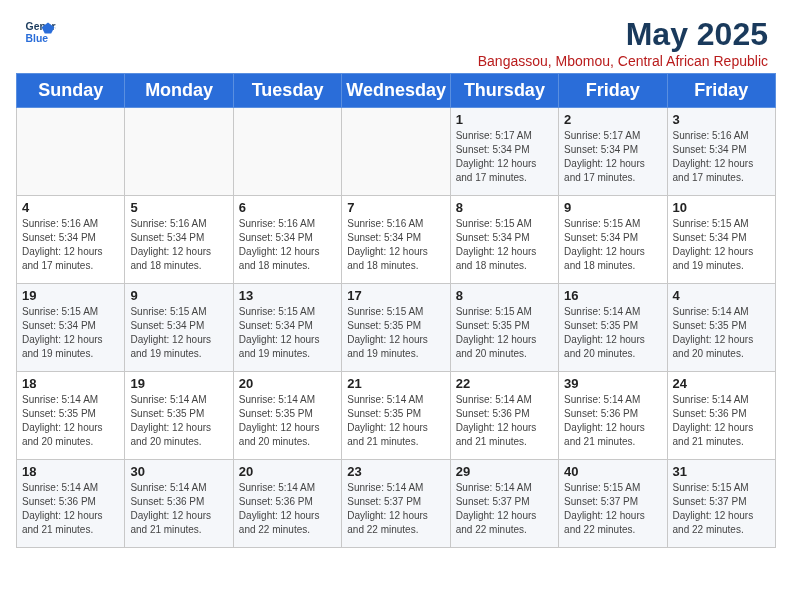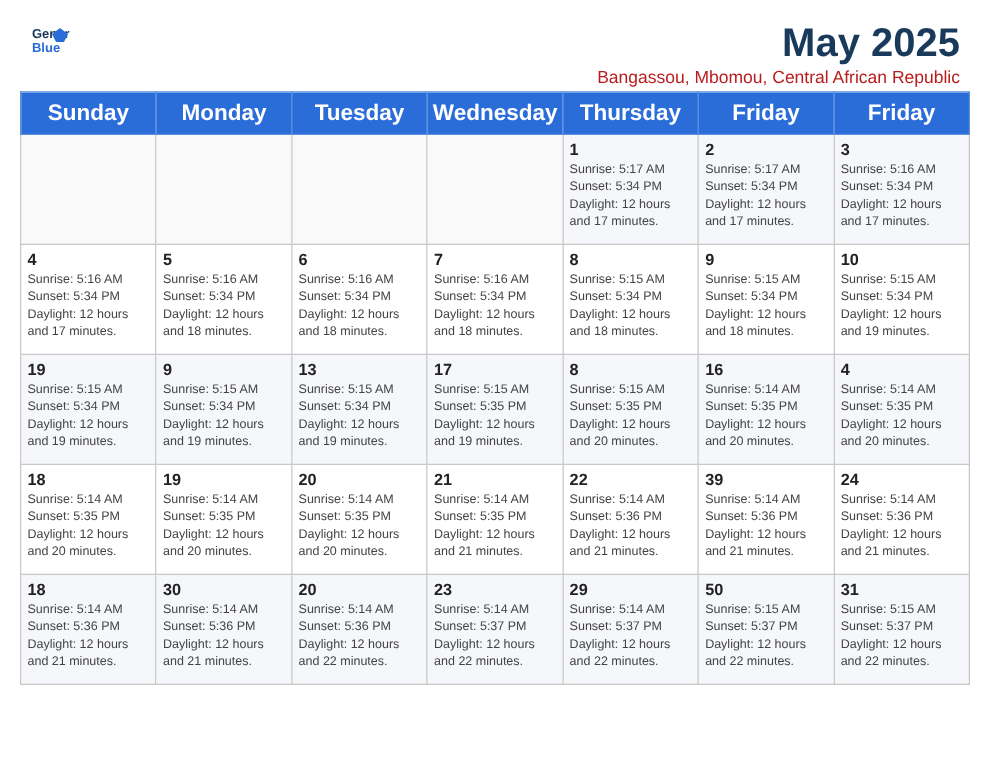--- a/index.html
+++ b/index.html
@@ -325,21 +325,21 @@
 and 22 minutes.</div>
           </td>
           <td>
             <span class="day-num">29</span>
             <div class="day-info" style="white-space: pre-line;">Sunrise: 5:14 AM
 Sunset: 5:37 PM
 Daylight: 12 hours
 and 22 minutes.</div>
           </td>
           <td>
-            <span class="day-num">50</span>
+            <span class="day-num">40</span>
             <div class="day-info" style="white-space: pre-line;">Sunrise: 5:15 AM
 Sunset: 5:37 PM
 Daylight: 12 hours
 and 22 minutes.</div>
           </td>
           <td>
             <span class="day-num">31</span>
             <div class="day-info" style="white-space: pre-line;">Sunrise: 5:15 AM
 Sunset: 5:37 PM
 Daylight: 12 hours

